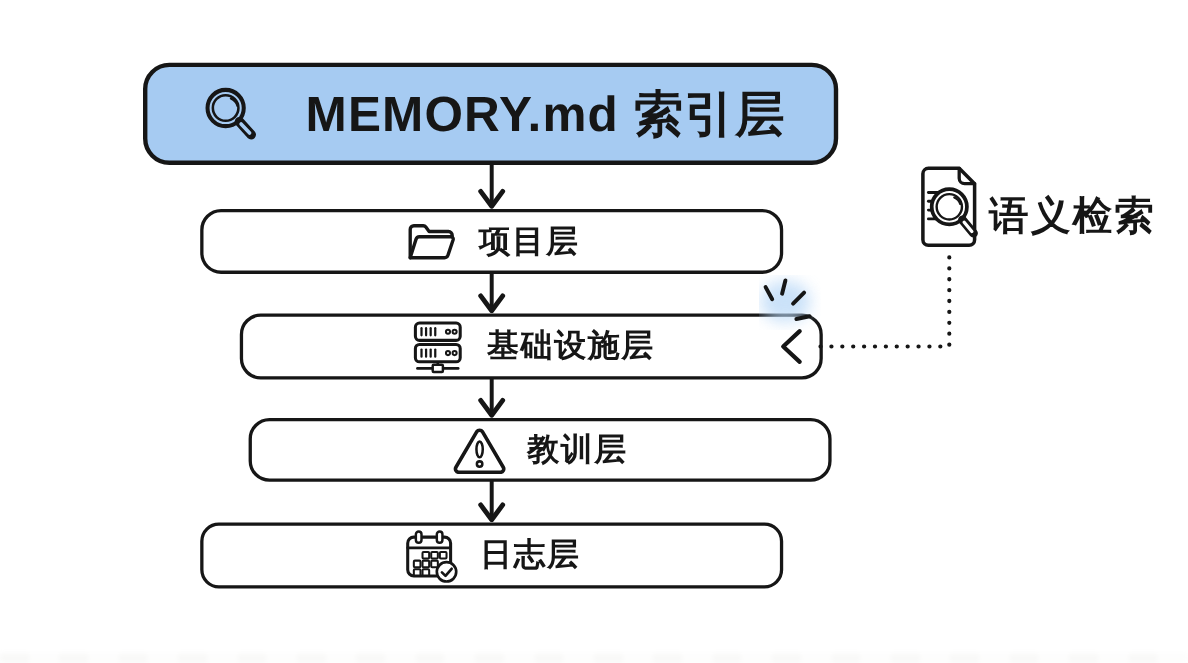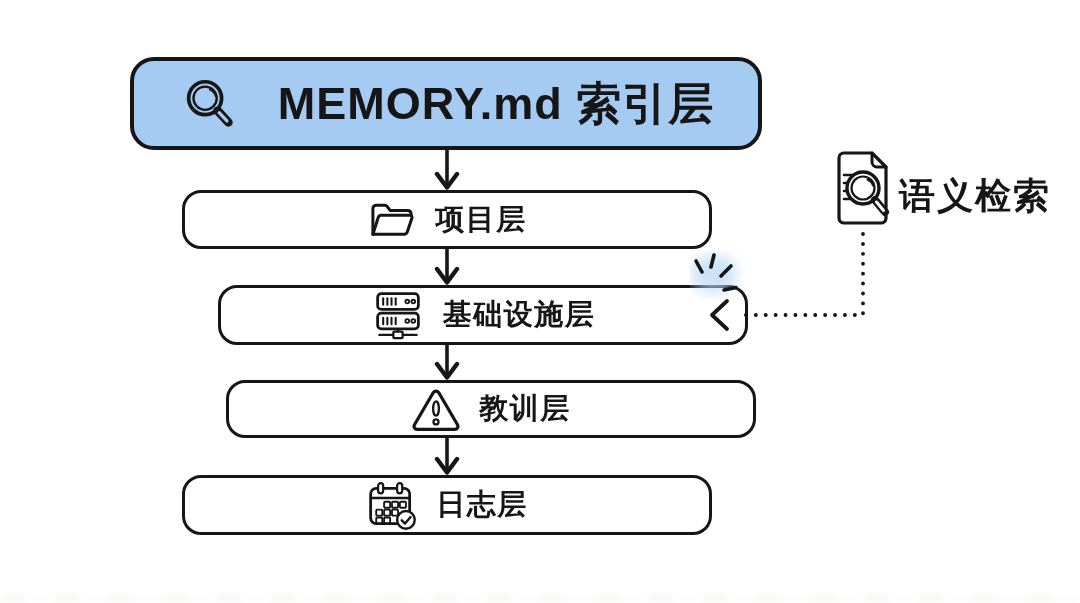--- a/index.html
+++ b/index.html
@@ -37,21 +37,21 @@
     left:130px;top:57px;width:632px;height:93px;
     background:var(--blue);
     border-width:4px;
     border-radius:24px;
     gap:38px;
   }
   .index-box .label{font-size:45px;letter-spacing:1px;}
   .layer-1{left:182px;top:190px;width:530px;height:59px;}
   .layer-2{left:182px;top:285px;width:530px;height:60px;margin-left:36px;}
   .layer-3{left:182px;top:380px;width:530px;height:58px;margin-left:44px;}
-  .layer-4{left:182px;top:475px;width:530px;height:60px;}
+  .layer-4{left:182px;top:475px;width:530px;height:60px;border-radius:17px;}
   .icon{display:flex;align-items:center;justify-content:center;}
   svg{display:block;}
   svg .s{stroke:var(--ink);fill:none;stroke-linecap:round;stroke-linejoin:round;}
   svg .sw{stroke:var(--ink);fill:#ffffff;stroke-linecap:round;stroke-linejoin:round;}
   .arrow{position:absolute;left:433px;width:28px;height:40px;}
   .arrow-1{top:150px;}
   .arrow-2{top:245px;}
   .arrow-3{top:340px;}
   .arrow-4{top:435px;}
   .dotted-connector{position:absolute;left:702px;top:226px;width:180px;height:110px;}

